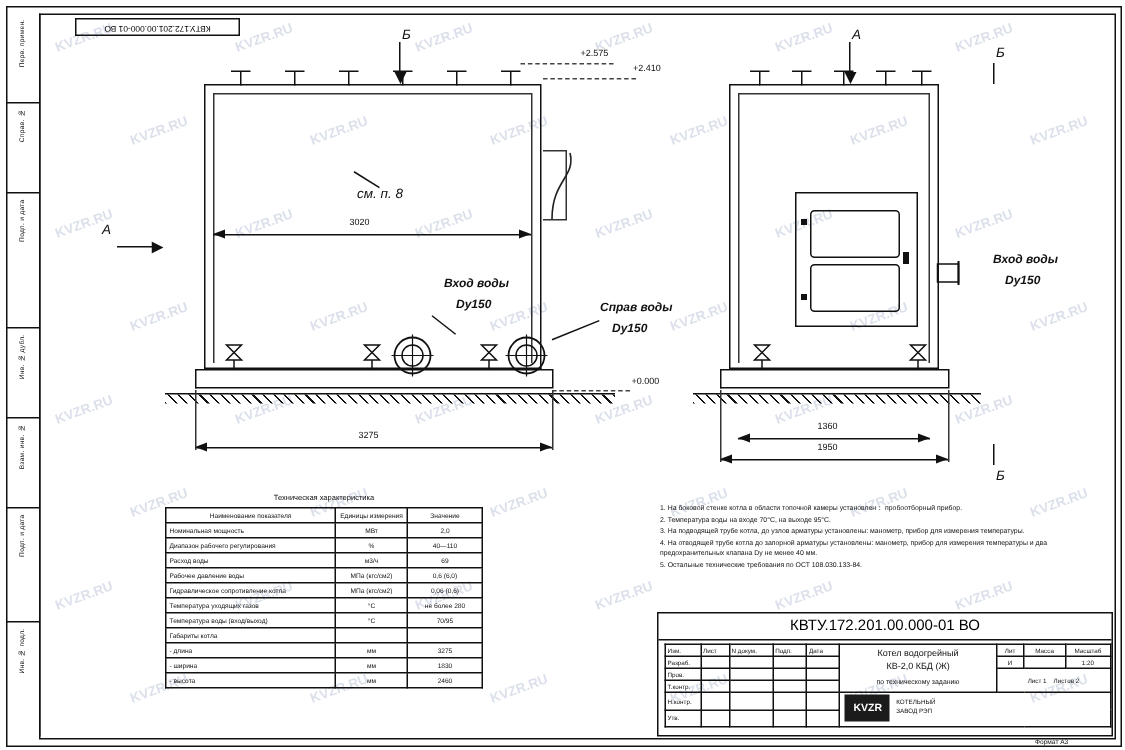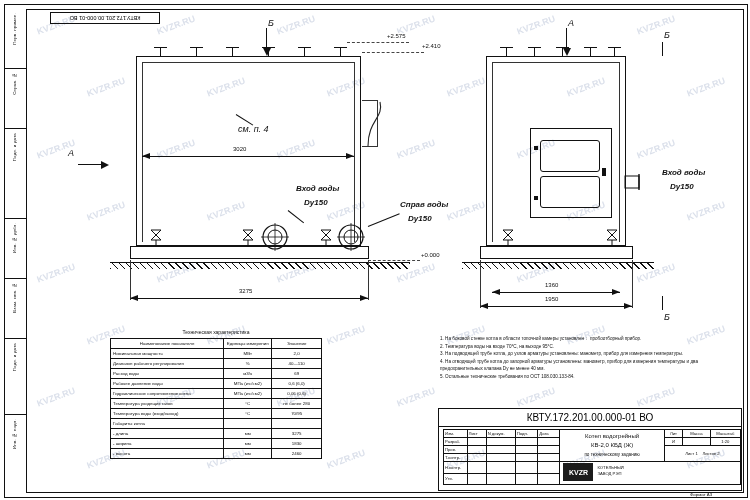--- a/index.html
+++ b/index.html
@@ -161,21 +161,21 @@
   <svg width="10" height="8" style="position:absolute;left:262px;top:48px;">
       <polygon points="5,8 1,0 9,0" fill="#111"></polygon>
     </svg>
 
   <div class="arrowlbl" style="left:68px;top:148px;">А</div>
   <div class="ln h" style="left:78px;top:164px;width:24px;"></div>
   <svg width="8" height="10" style="position:absolute;left:101px;top:160px;">
       <polygon points="8,5 0,1 0,9" fill="#111"></polygon>
     </svg>
 
-  <div class="lbl ital" style="left:238px;top:124px;font-size:9px;">см. п. 4</div>
+  <div class="lbl ital" style="left:238px;top:124px;font-size:9px;">см. п. 8</div>
   <div class="ln" style="left:236px;top:114px;width:20px;height:1px;transform:rotate(32deg);transform-origin:left center;"></div>
 
   <div class="ln v thin" style="left:377px;top:100px;height:46px;"></div>
   <div class="ln h thin" style="left:362px;top:100px;width:16px;"></div>
   <div class="ln h thin" style="left:362px;top:146px;width:16px;"></div>
   <svg width="22" height="48" style="position:absolute;left:366px;top:100px;">
     <path d="M2,46 C2,20 18,18 14,2" stroke="#222" fill="none" stroke-width="1.1"></path>
   </svg>
 
   <svg width="34" height="34" style="position:absolute;left:258px;top:220px;">

